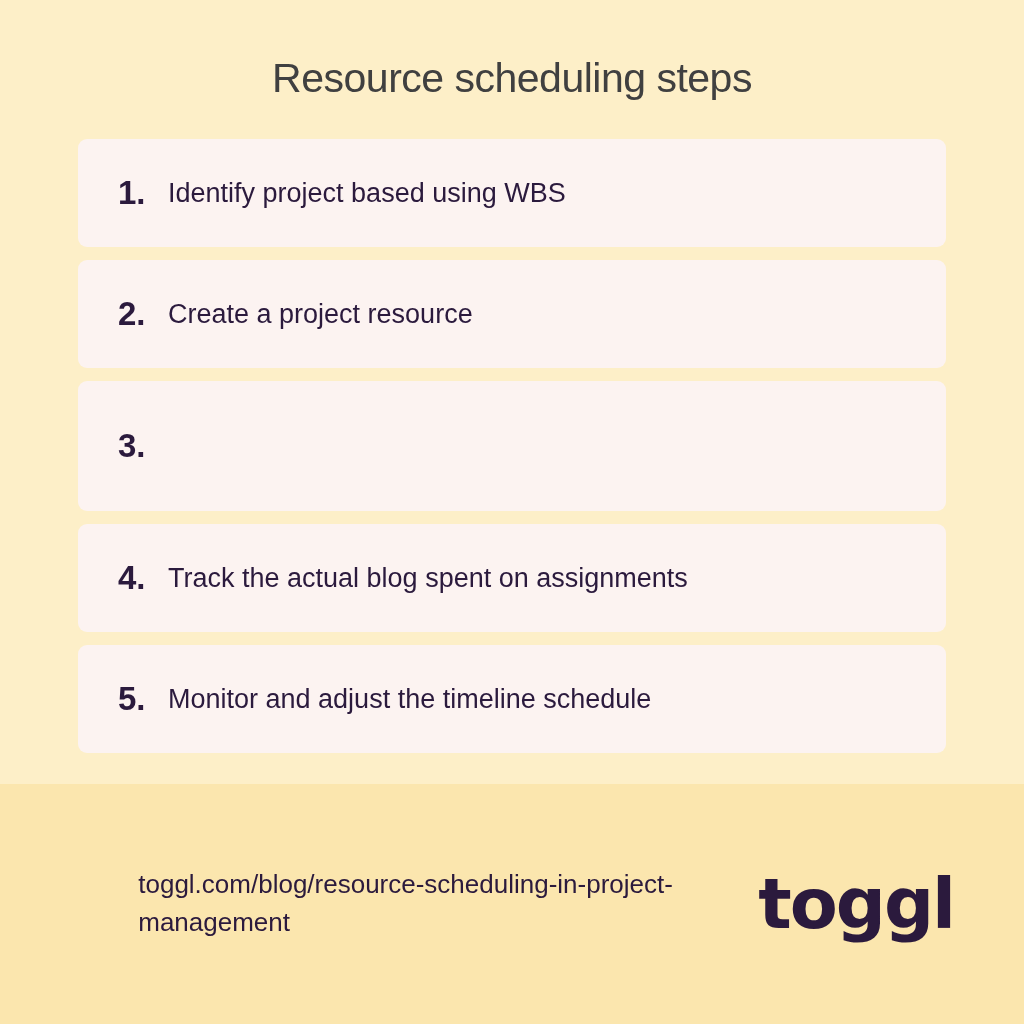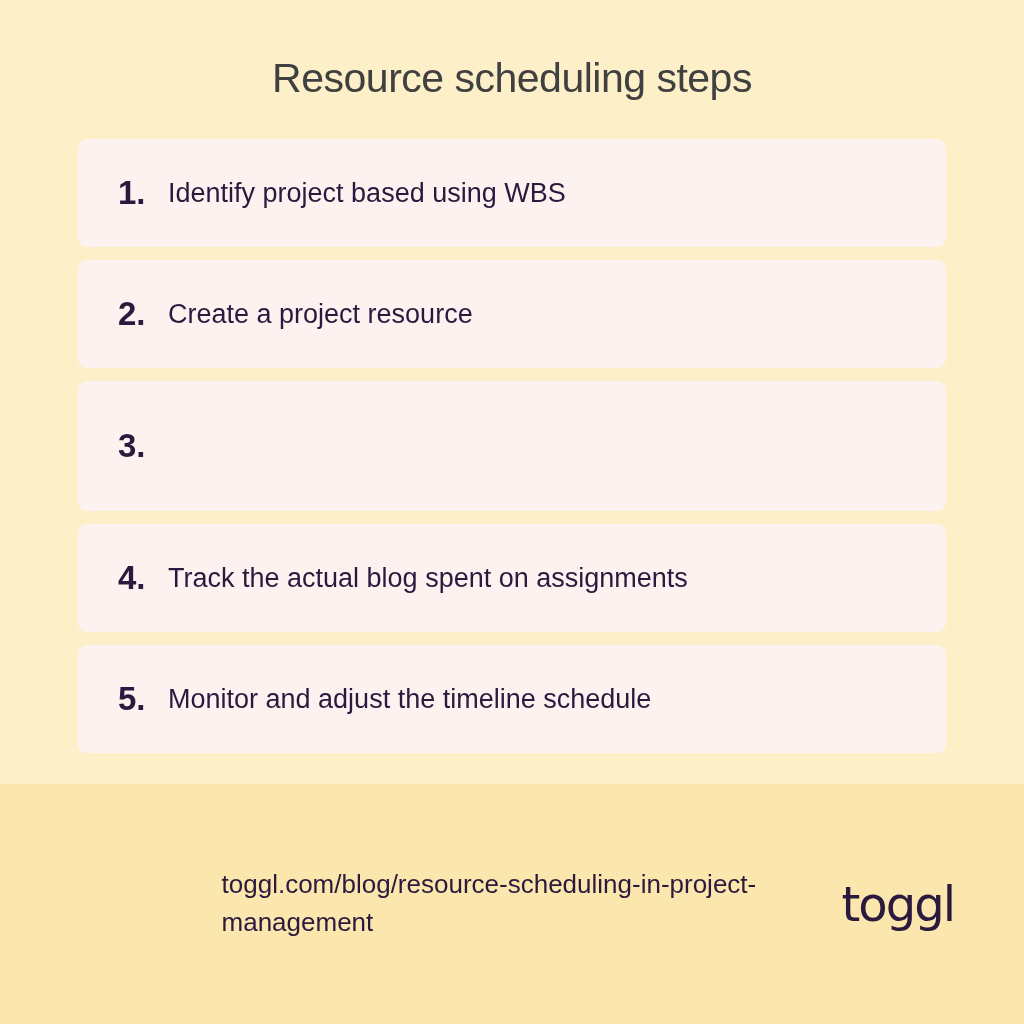--- a/index.html
+++ b/index.html
@@ -84,22 +84,22 @@
     box-sizing: border-box;
   }
   .footer-url {
     font-size: 26px;
     color: #2B1A3D;
     line-height: 1.45;
     font-weight: normal;
     max-width: 620px;
   }
   .logo {
-    font-size: 48px;
-    font-weight: normal;
+    font-size: 70px;
+    font-weight: bold;
     color: #2B1A3D;
     letter-spacing: -2px;
     font-family: "DejaVu Sans", sans-serif;
     padding-right: 10px;
   }
 </style>
 </head>
 <body>
 
 <div class="poster">

